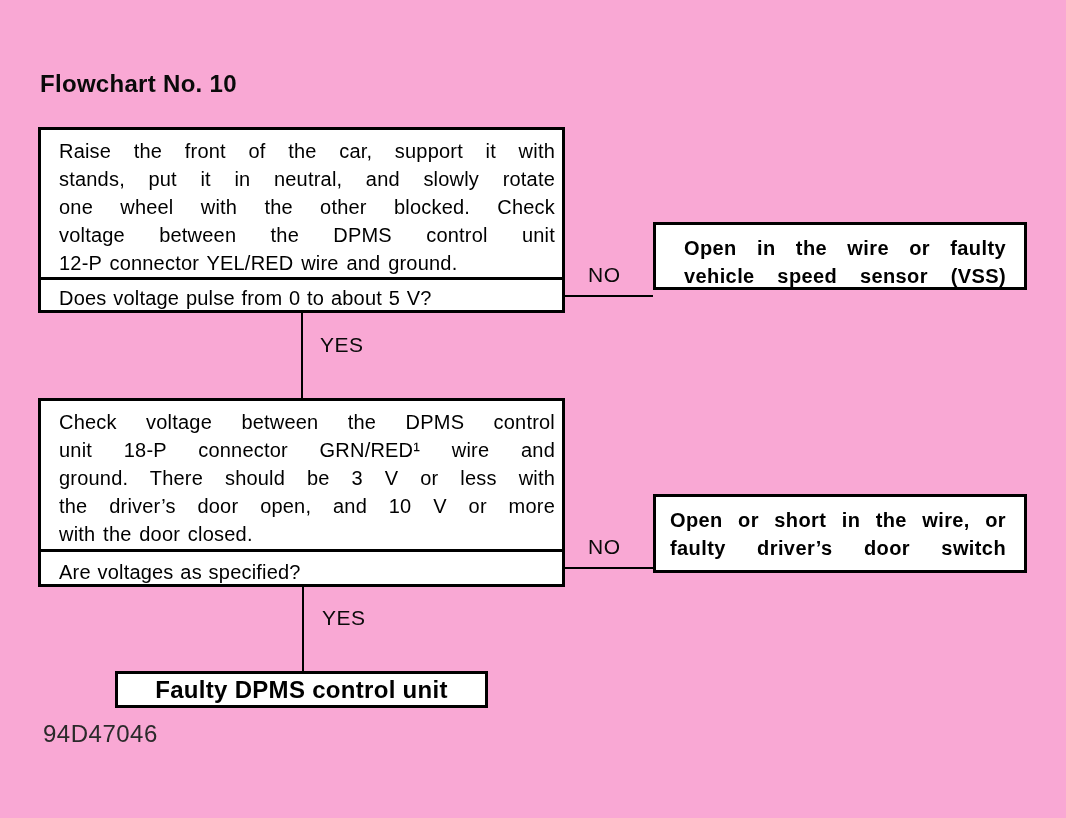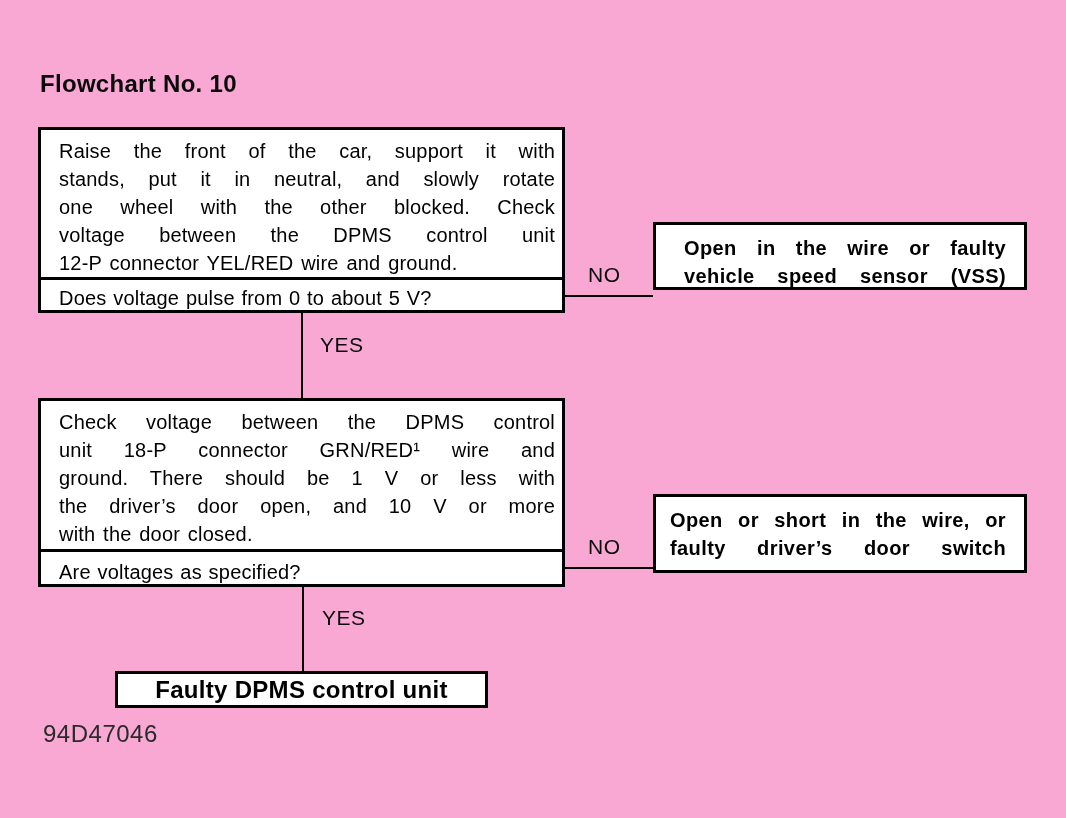--- a/index.html
+++ b/index.html
@@ -155,21 +155,21 @@
     <div class="jline">vehicle speed sensor (VSS)</div>
   </div>
 
   <div class="vline" id="vline1"></div>
   <div class="lbl" id="yes1">YES</div>
 
   <div class="box proc" id="box2">
     <div class="para">
       <div class="jline">Check voltage between the DPMS control</div>
       <div class="jline">unit 18-P connector GRN/RED¹ wire and</div>
-      <div class="jline">ground. There should be 1 V or less with</div>
+      <div class="jline">ground. There should be 3 V or less with</div>
       <div class="jline">the driver’s door open, and 10 V or more</div>
       <div class="jline last">with the door closed.</div>
     </div>
     <div class="qrow">
       <span>Are voltages as specified?</span>
     </div>
   </div>
 
   <div class="hline" id="noline2"></div>
   <div class="lbl" id="no2">NO</div>

